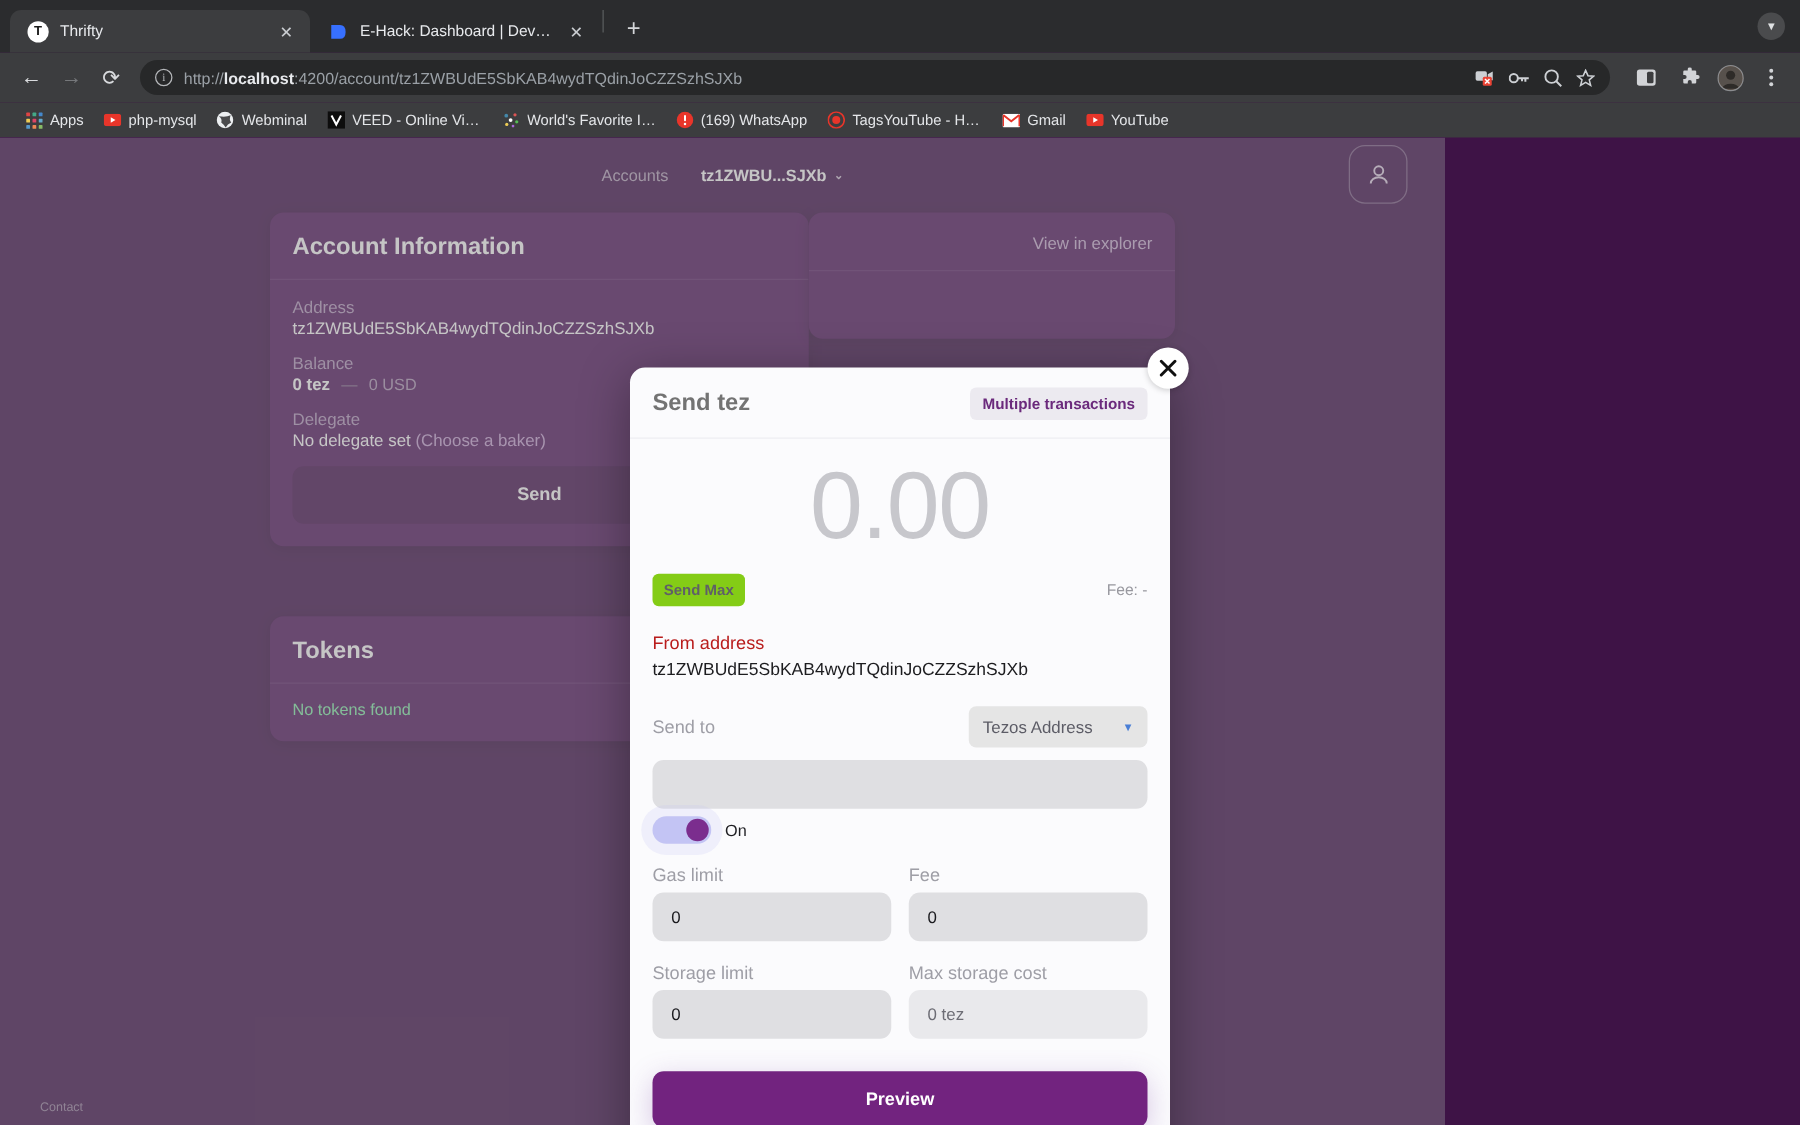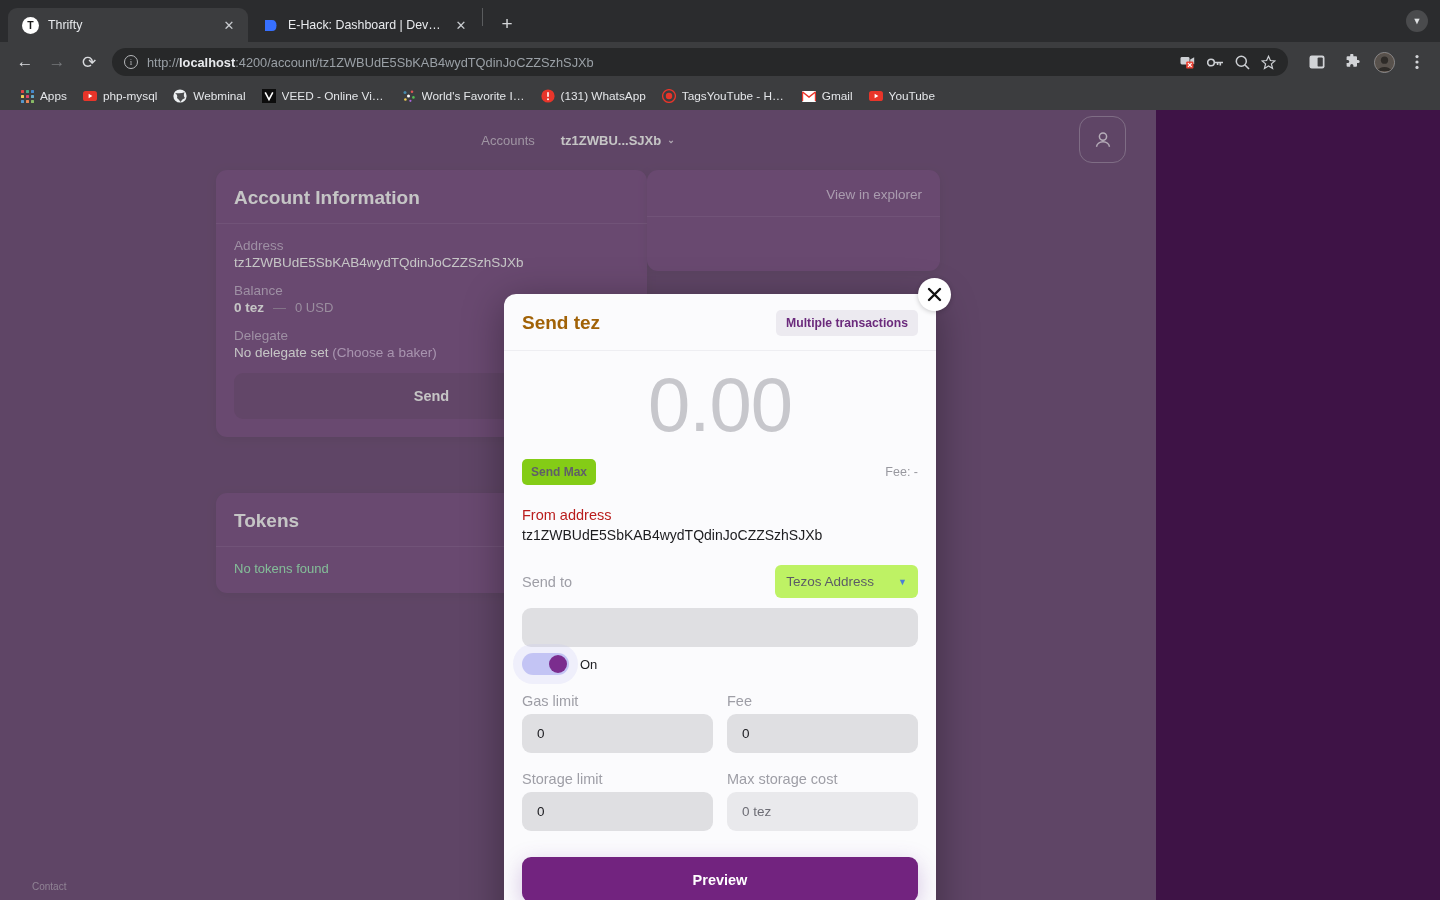--- a/index.html
+++ b/index.html
@@ -193,21 +193,21 @@
     position: absolute; left: 918px; top: 168px;
     width: 33px; height: 33px; border-radius: 50%;
     background: #ffffff; display: flex; align-items: center;
     justify-content: center; z-index: 50;
     box-shadow: 0 1px 5px rgba(0,0,0,.2);
   }
   .modal-head {
     padding: 16px 18px 14px; display: flex; align-items: center;
     justify-content: space-between; border-bottom: 1px solid #eeeef2;
   }
-  .modal-title { font-size: 19px; font-weight: bold; color: #a16207; }
+  .modal-title { font-size: 19px; font-weight: bold; color: #737373; }
   .pill {
     background: #eceaf0; color: #6b2a7c; font-size: 12.2px; font-weight: bold;
     padding: 6px 10px; border-radius: 5px;
   }
   .modal-body { padding: 0 18px; }
 
   .amount-zone { position: relative; height: 112px; }
   .amount {
     position: absolute; left: 0; right: 0; top: 12px;
     text-align: center; color: #c7c7cc; font-size: 76px; font-weight: 300;
@@ -223,21 +223,21 @@
     padding: 6px 9px; border-radius: 5px;
   }
   .fee-note { color: #98989f; font-size: 12.5px; }
 
   .lbl { color: #b91c1c; font-size: 14.5px; margin-top: 22px; margin-bottom: 4px; }
   .addr-val { color: #1c1c1f; font-size: 14px; }
 
   .sendto-row { display: flex; align-items: center; justify-content: space-between; margin-top: 22px; }
   .sendto-lbl { color: #9e9ea6; font-size: 14.5px; }
   .select {
-    background: #bef264; border-radius: 6px; padding: 9px 11px;
+    background: #e5e5e5; border-radius: 6px; padding: 9px 11px;
     display: flex; align-items: center; gap: 24px; min-width: 138px;
     justify-content: space-between;
     margin-left: 48px;
   }
   .select-val { color: #5c5c66; font-size: 13.5px; }
   .select-arrow { color: #4a7fd6; font-size: 9px; }
 
   .text-input {
     margin-top: 10px; background: #dfdfe2; border-radius: 9px;
     height: 39px; width: 100%; border: none;
@@ -420,21 +420,21 @@
       <span class="bm-label">World's Favorite I…</span>
     </div>
     <div class="bm">
       <span class="bm-ico">
         <svg width="14" height="14" viewBox="0 0 14 14">
             <circle cx="7" cy="7" r="6.6" fill="#e8352a"></circle>
             <rect x="6.2" y="3" width="1.6" height="5" rx="0.8" fill="#fff"></rect>
             <circle cx="7" cy="10.2" r="1" fill="#fff"></circle>
           </svg>
       </span>
-      <span class="bm-label">(131) WhatsApp</span>
+      <span class="bm-label">(169) WhatsApp</span>
     </div>
     <div class="bm">
       <span class="bm-ico">
         <svg width="14" height="14" viewBox="0 0 14 14">
             <circle cx="7" cy="7" r="6.4" fill="none" stroke="#e8352a" stroke-width="1.3"></circle>
             <circle cx="7" cy="7" r="3.2" fill="#e8352a"></circle>
           </svg>
       </span>
       <span class="bm-label">TagsYouTube - Ha…</span>
     </div>

